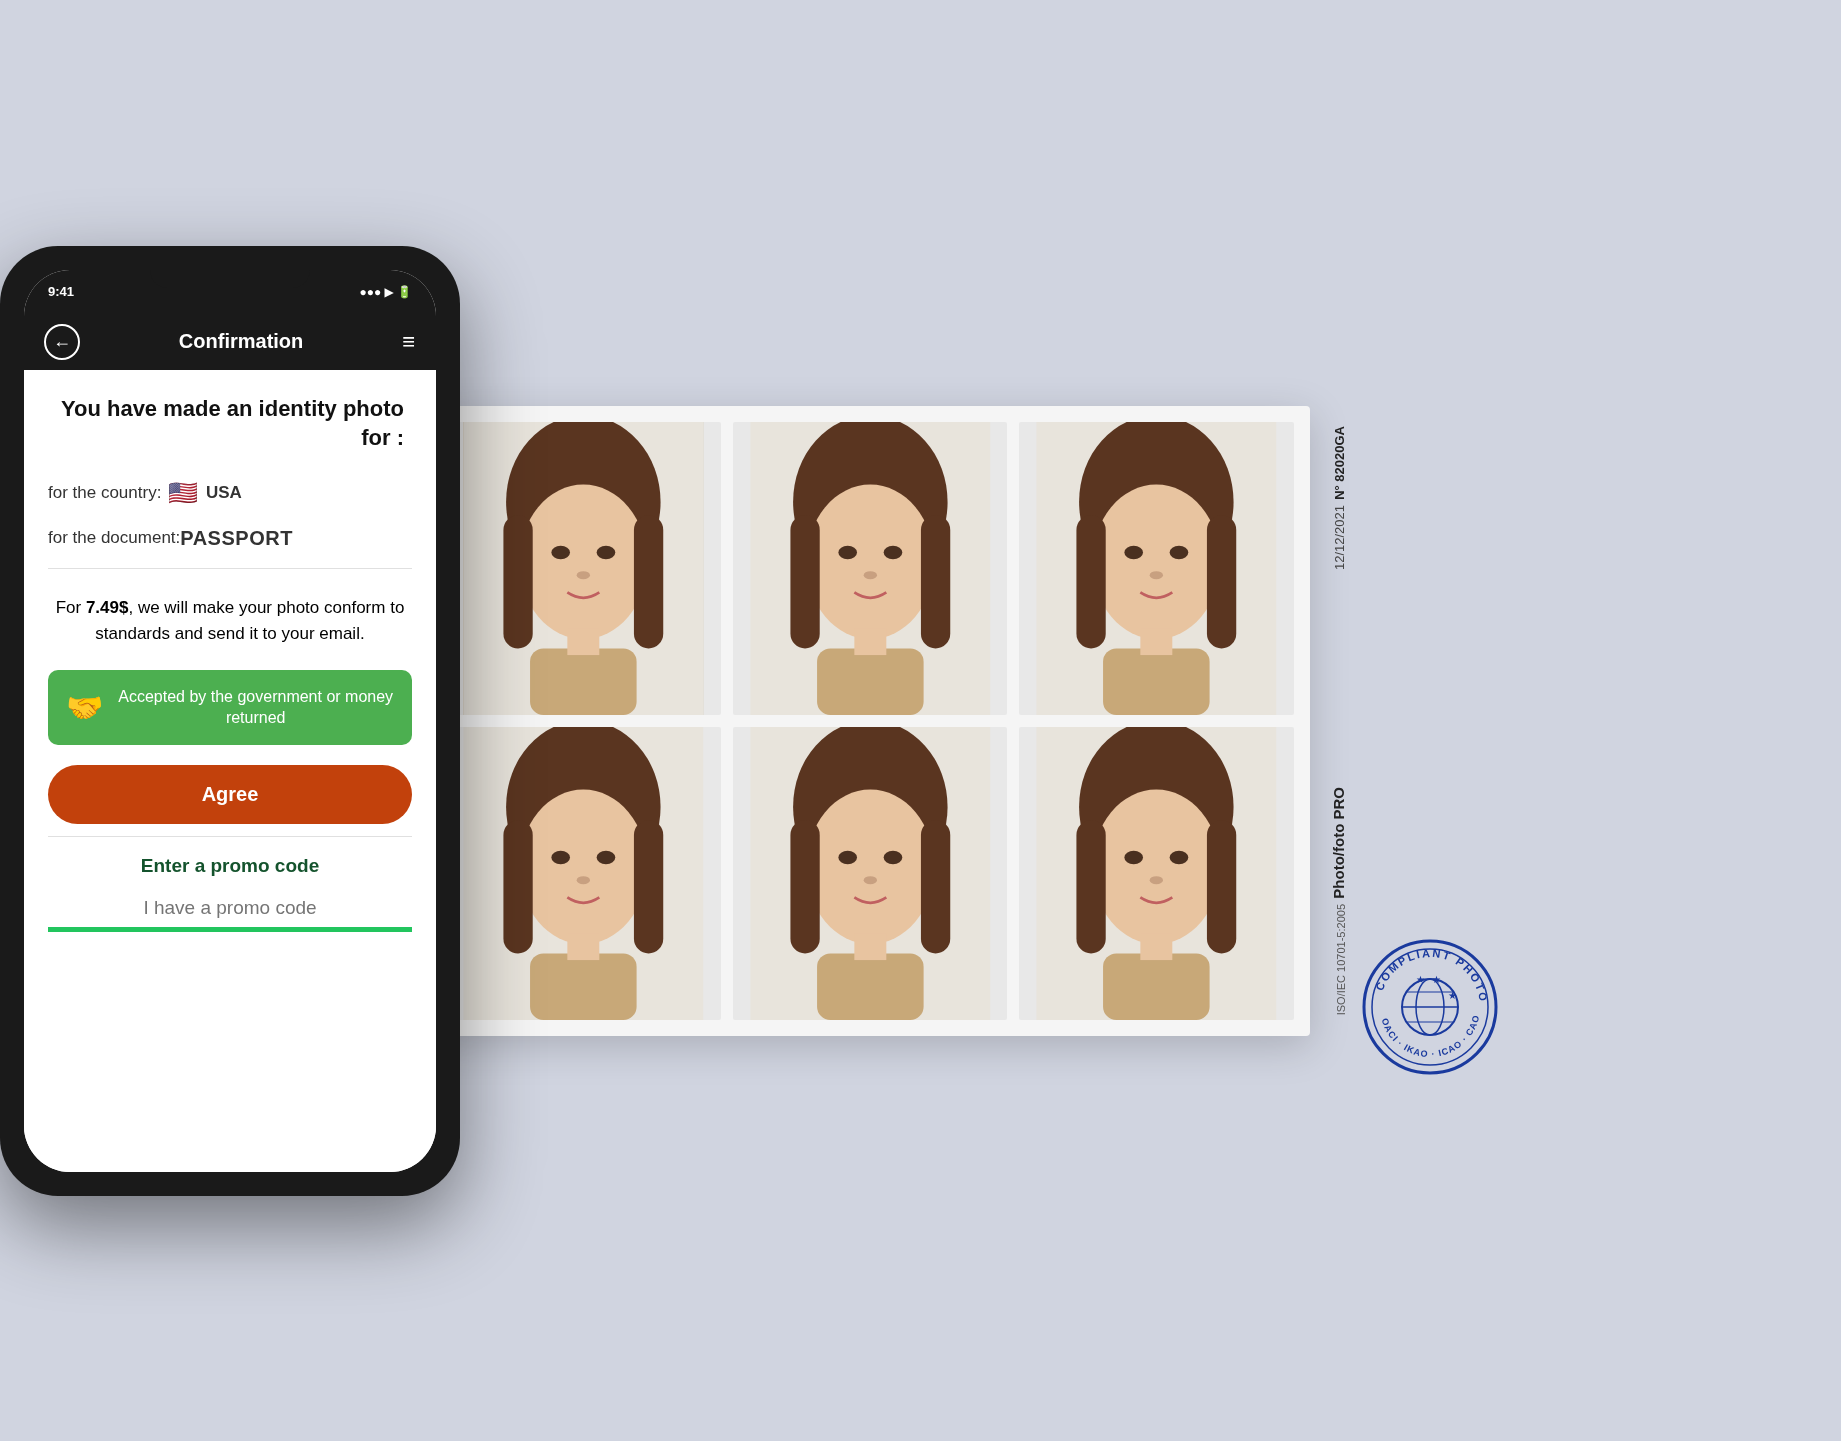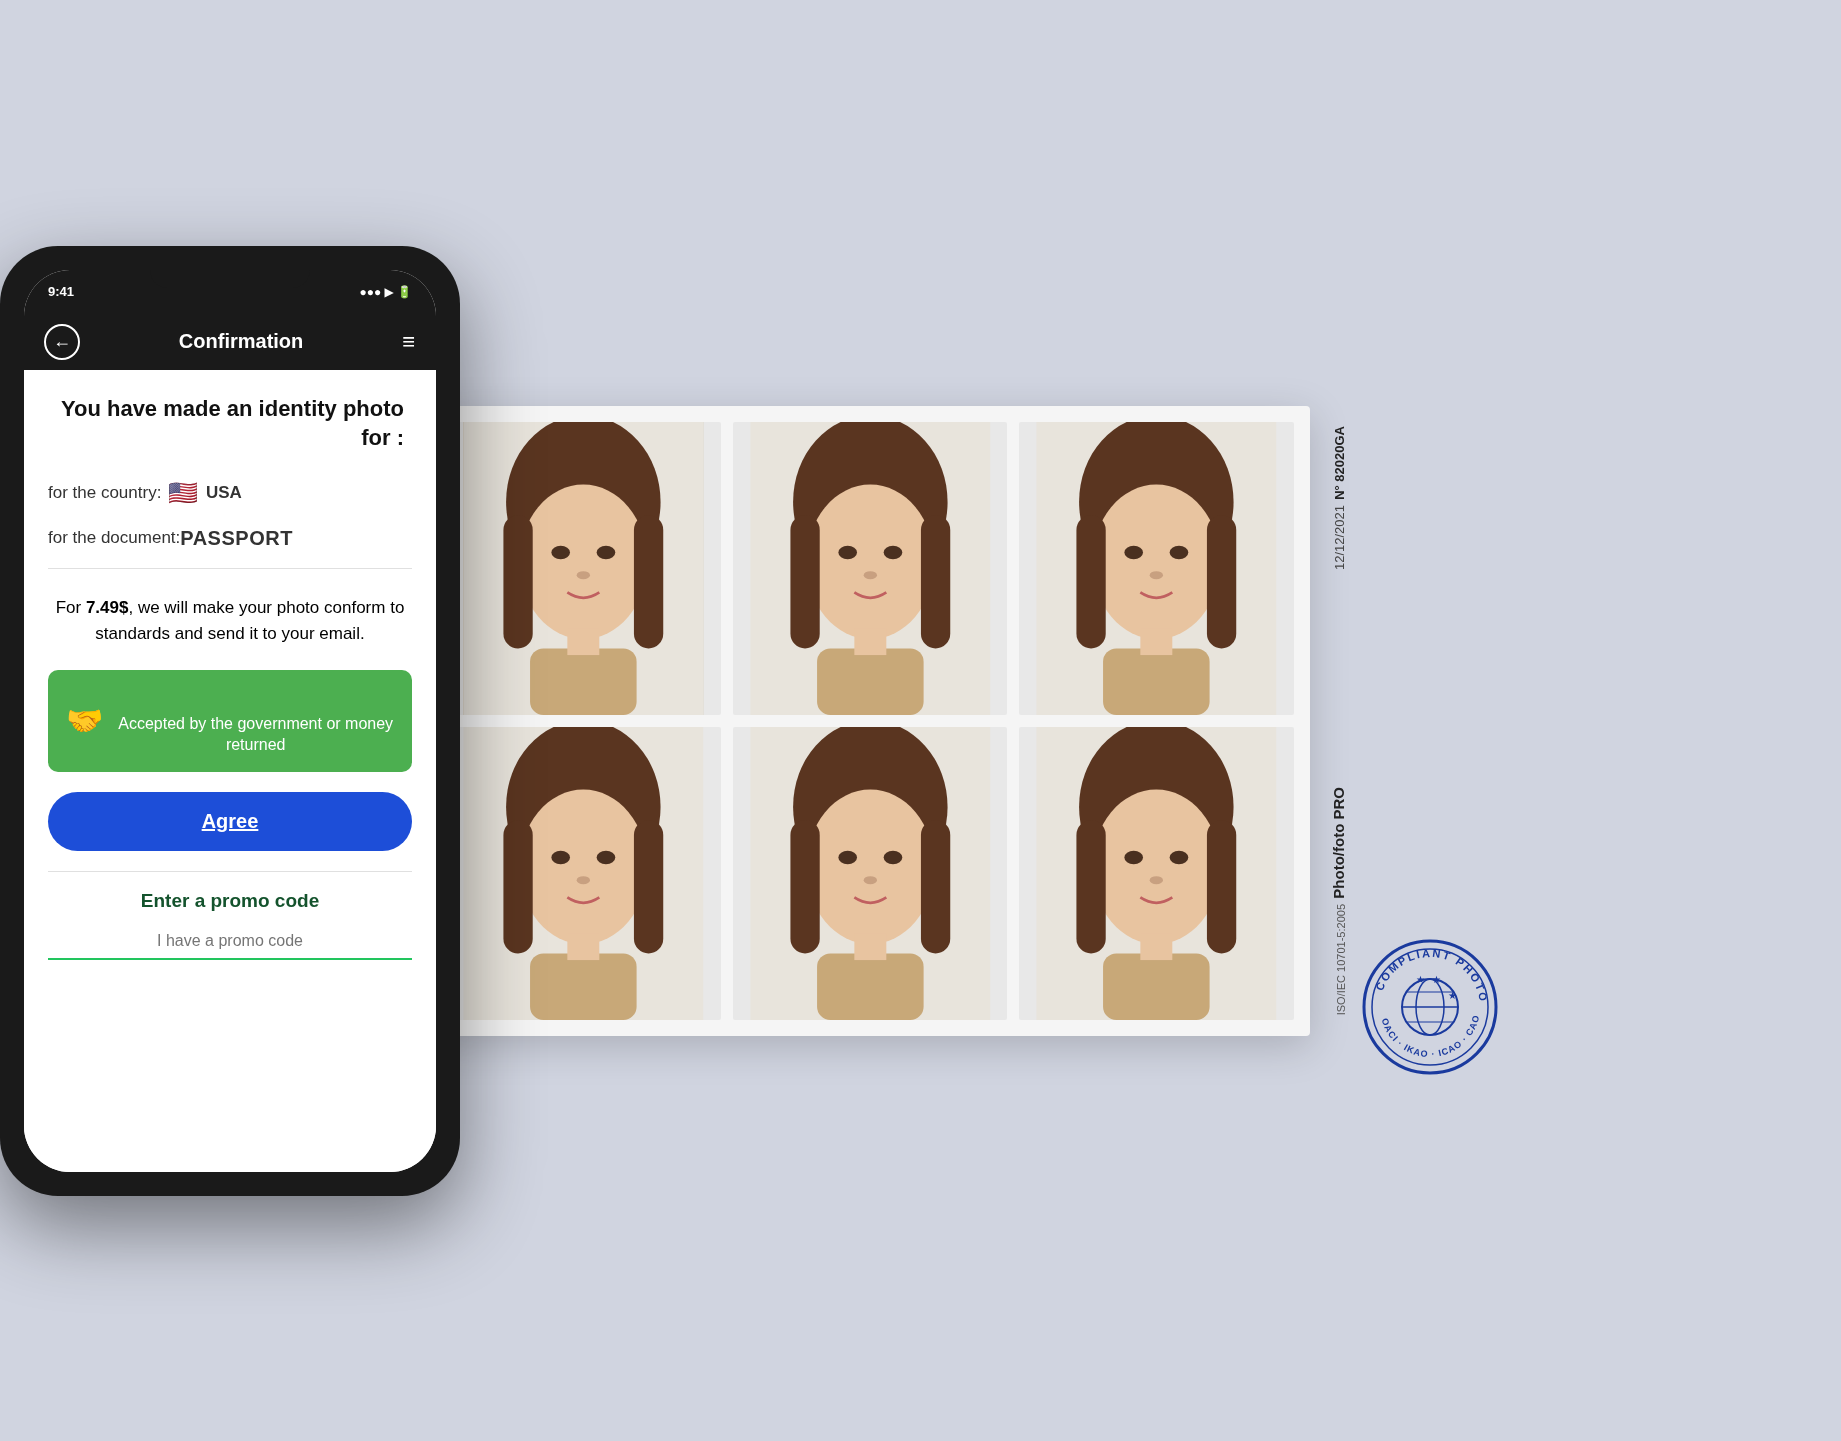--- a/index.html
+++ b/index.html
@@ -186,58 +186,56 @@
       flex-shrink: 0;
     }
 
     .guarantee-text {
       color: #fff;
       font-size: 16px;
       font-weight: 500;
       line-height: 1.35;
       text-align: center;
       flex: 1;
-      margin-top: 27px;
     }
 
     .agree-btn {
       display: block;
       width: 100%;
-      background: #1d4ed8;
+      background: #c2410c;
       color: #fff;
       font-size: 20px;
       font-weight: 600;
       text-align: center;
       padding: 18px;
       border-radius: 50px;
       border: none;
       cursor: pointer;
-      margin-bottom: 20px;
-      text-decoration: underline;
+      margin-bottom: 12px;
     }
 
     .promo-divider {
       height: 1px;
       background: #e0e0e0;
       margin: 0 0 18px;
     }
 
     .promo-label {
       text-align: center;
       font-size: 19px;
       font-weight: 700;
       color: #14532d;
       margin-bottom: 12px;
     }
 
     .promo-input {
       width: 100%;
       border: none;
-      border-bottom: 2px solid #22c55e;
-      font-size: 16px;
+      border-bottom: 5px solid #22c55e;
+      font-size: 19px;
       color: #999;
       padding: 8px 0;
       outline: none;
       background: transparent;
       text-align: center;
     }
 
     
     .photo-sheet {
       position: absolute;

